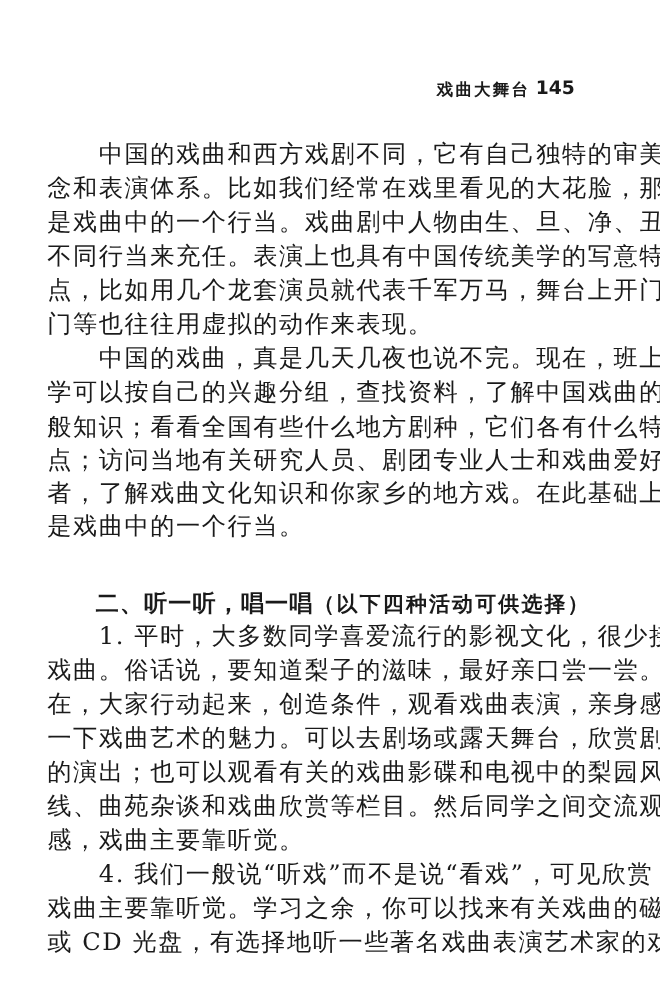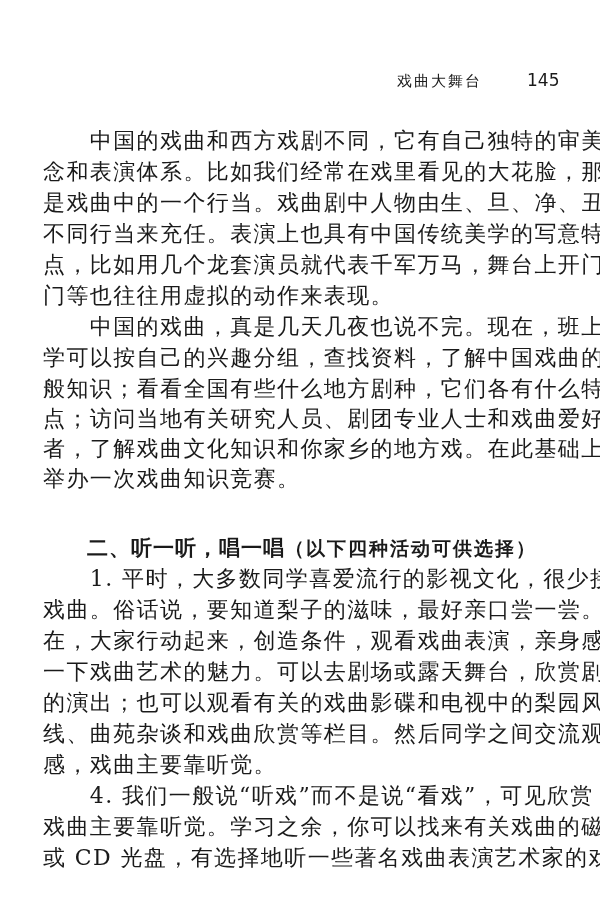--- a/index.html
+++ b/index.html
@@ -21,30 +21,29 @@
       left: 380px;
       width: 200px;
       height: 24px;
       font-family: "DejaVu Sans", "Liberation Sans", sans-serif;
     }
     .running-head .section-title {
       position: absolute;
       left: 17px;
       top: 2px;
       font-size: 15px;
-      font-weight: normal;
+      font-weight: bold;
       letter-spacing: 2px;
     }
     .running-head .page-number {
       position: absolute;
       left: 107px;
       top: 0px;
       font-size: 17px;
-      font-weight: normal;
-      margin-left: 40px;
+      font-weight: bold;
     }
     .body-text {
       position: absolute;
       left: 43px;
       top: 0;
       width: 480px;
     }
     .line {
       position: absolute;
       left: 0;
@@ -89,21 +88,21 @@
     <div class="line" style="top:252px">点，比如用几个龙套演员就代表千军万马，舞台上开门关</div>
     <div class="line" style="top:283px">门等也往往用虚拟的动作来表现。</div>
   </div>
 
   <div>
     <div class="line" style="top:314px">　　中国的戏曲，真是几天几夜也说不完。现在，班上同</div>
     <div class="line" style="top:345px">学可以按自己的兴趣分组，查找资料，了解中国戏曲的一</div>
     <div class="line" style="top:376px">般知识；看看全国有些什么地方剧种，它们各有什么特</div>
     <div class="line" style="top:406px">点；访问当地有关研究人员、剧团专业人士和戏曲爱好</div>
     <div class="line" style="top:436px">者，了解戏曲文化知识和你家乡的地方戏。在此基础上，</div>
-    <div class="line" style="top:466px">举办一次戏曲知识竞赛。</div>
+    <div class="line" style="top:466px">是戏曲中的一个行当。</div>
   </div>
 
   <div class="heading-line" style="top:535px">
     <span class="heading-main">　　二、听一听，唱一唱</span><span class="heading-note">（以下四种活动可供选择）</span>
   </div>
 
   <div>
     <div class="line" style="top:566px">　　1. 平时，大多数同学喜爱流行的影视文化，很少接触</div>
     <div class="line" style="top:597px">戏曲。俗话说，要知道梨子的滋味，最好亲口尝一尝。现</div>
     <div class="line" style="top:628px">在，大家行动起来，创造条件，观看戏曲表演，亲身感受</div>

